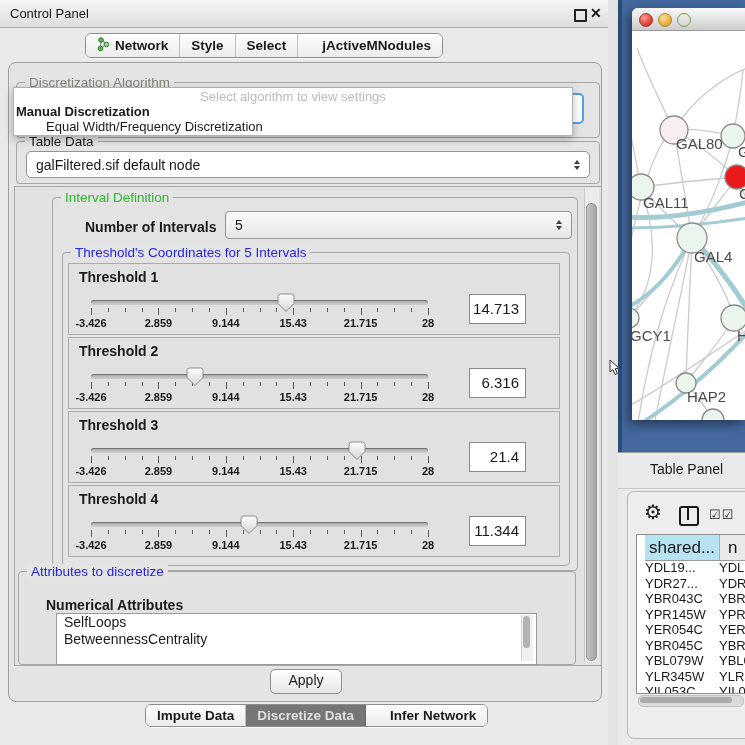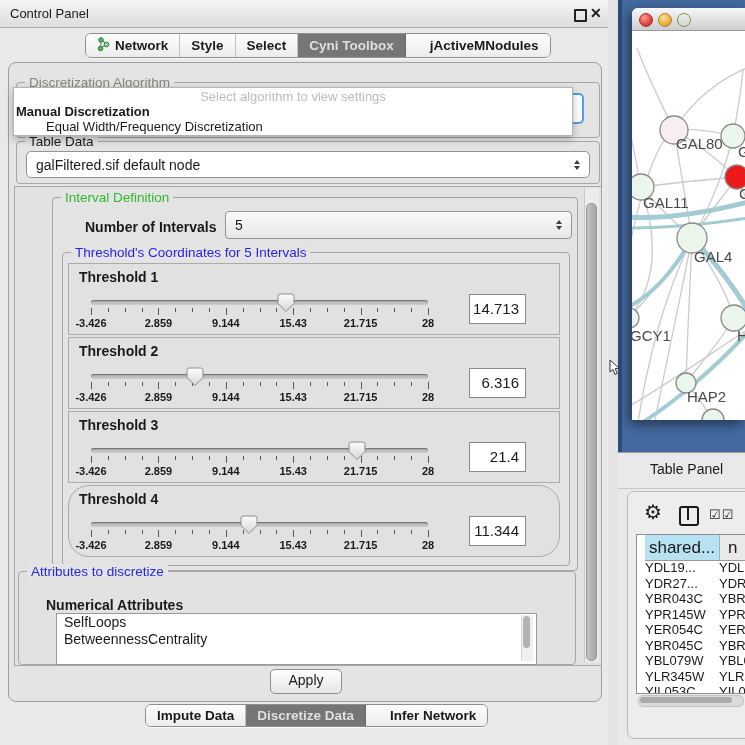--- a/index.html
+++ b/index.html
@@ -128,23 +128,20 @@
             <circle cx="3.5" cy="11.5" r="2.3" fill="#57B85A" stroke="#2E7D32"></circle>
             <circle cx="9.5" cy="7.5" r="2.3" fill="#9CD49E" stroke="#2E7D32"></circle>
           </svg></span>
         <span>Network</span>
       </div>
       <div class="seg">
         <span>Style</span>
       </div>
       <div class="seg">
         <span>Select</span>
-      </div>
-      <div class="seg sel">
-        <span>Cyni Toolbox</span>
       </div>
       <div class="seg">
         <span>jActiveMNodules</span>
       </div>
     </div>
 
   <div class="abs cp-body"></div>
 
   <div class="abs group g-algo">
     <span class="group-label lbl-algo">Discretization Algorithm</span>
@@ -308,21 +305,21 @@
           <defs>
             <linearGradient id="tg2" x1="0" y1="0" x2="0" y2="1">
               <stop offset="0" stop-color="#FDFDFD"></stop>
               <stop offset="1" stop-color="#D6D6D6"></stop>
             </linearGradient>
           </defs>
           <path d="M3.5,1 h11 q2.5,0 2.5,2.5 v7 l-8,8 l-8,-8 v-7 q0,-2.5 2.5,-2.5 z" fill="url(#tg2)" stroke="#8C8C8C"></path>
         </svg>
         <div class="th-value">21.4</div>
       </div>
-      <div class="abs th-box" style="top: 485px; border-radius: 21px;">
+      <div class="abs th-box" style="top: 485px;">
         <div class="th-title">Threshold 4</div>
         <div class="track"></div>
         <div class="tick major" style="left: 22px;"></div>
         <div class="tick" style="left: 38.85px;"></div>
         <div class="tick" style="left: 55.7px;"></div>
         <div class="tick" style="left: 72.55px;"></div>
         <div class="tick major" style="left: 89.4px;"></div>
         <div class="tick" style="left: 106.25px;"></div>
         <div class="tick" style="left: 123.1px;"></div>
         <div class="tick" style="left: 139.95px;"></div>

